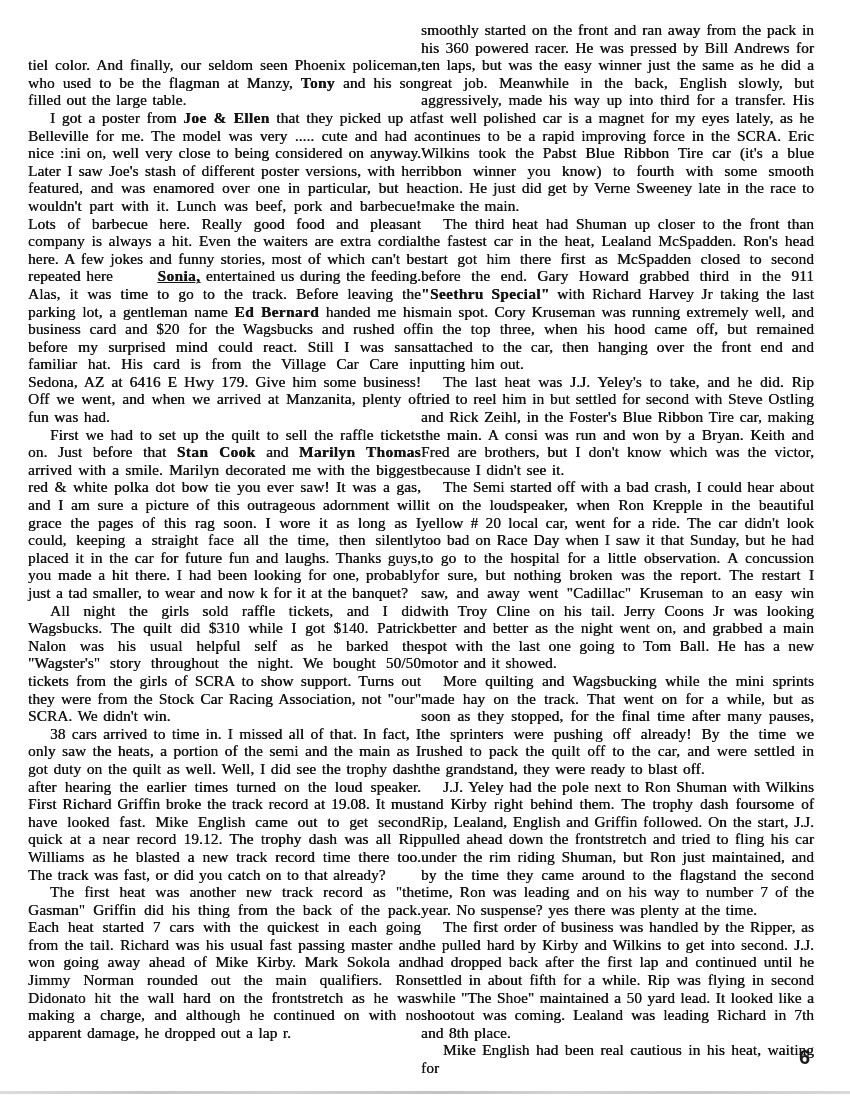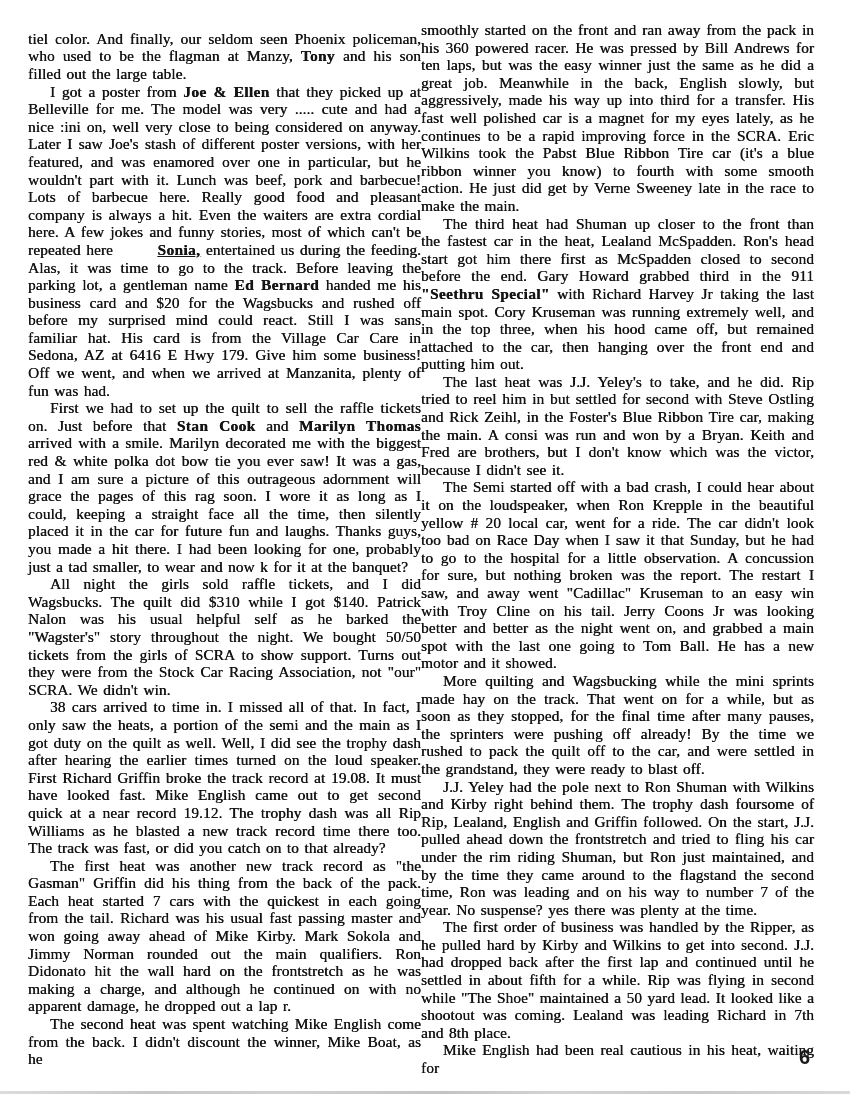--- a/index.html
+++ b/index.html
@@ -82,21 +82,20 @@
 
 <div class="page">
   <div class="columns">
     <div class="col">
         <p class="para no-indent">tiel color. And finally, our seldom seen Phoenix policeman, who used to be the flagman at Manzy, <span class="bold">Tony</span> and his son filled out the large table.</p>
         <p class="para">I got a poster from <span class="bold">Joe &amp; Ellen</span> that they picked up at Belleville for me. The model was very ..... cute and had a nice :ini on, well very close to being considered on anyway. Later I saw Joe's stash of different poster versions, with her featured, and was enamored over one in particular, but he wouldn't part with it. Lunch was beef, pork and barbecue! Lots of barbecue here. Really good food and pleasant company is always a hit. Even the waiters are extra cordial here. A few jokes and funny stories, most of which can't be repeated here <span class="bold underline">Sonia,</span> entertained us during the feeding. Alas, it was time to go to the track. Before leaving the parking lot, a gentleman name <span class="bold">Ed Bernard</span> handed me his business card and $20 for the Wagsbucks and rushed off before my surprised mind could react. Still I was sans familiar hat. His card is from the Village Car Care in Sedona, AZ at 6416 E Hwy 179. Give him some business! Off we went, and when we arrived at Manzanita, plenty of fun was had.</p>
         <p class="para">First we had to set up the quilt to sell the raffle tickets on. Just before that <span class="bold">Stan Cook</span> and <span class="bold">Marilyn Thomas</span> arrived with a smile. Marilyn decorated me with the biggest red &amp; white polka dot bow tie you ever saw! It was a gas, and I am sure a picture of this outrageous adornment will grace the pages of this rag soon. I wore it as long as I could, keeping a straight face all the time, then silently placed it in the car for future fun and laughs. Thanks guys, you made a hit there. I had been looking for one, probably just a tad smaller, to wear and now k for it at the banquet?</p>
         <p class="para">All night the girls sold raffle tickets, and I did Wagsbucks. The quilt did $310 while I got $140. Patrick Nalon was his usual helpful self as he barked the "Wagster's" story throughout the night. We bought 50/50 tickets from the girls of SCRA to show support. Turns out they were from the Stock Car Racing Association, not "our" SCRA. We didn't win.</p>
         <p class="para">38 cars arrived to time in. I missed all of that. In fact, I only saw the heats, a portion of the semi and the main as I got duty on the quilt as well. Well, I did see the trophy dash after hearing the earlier times turned on the loud speaker. First Richard Griffin broke the track record at 19.08. It must have looked fast. Mike English came out to get second quick at a near record 19.12. The trophy dash was all Rip Williams as he blasted a new track record time there too. The track was fast, or did you catch on to that already?</p>
         <p class="para">The first heat was another new track record as "the Gasman" Griffin did his thing from the back of the pack. Each heat started 7 cars with the quickest in each going from the tail. Richard was his usual fast passing master and won going away ahead of Mike Kirby. Mark Sokola and Jimmy Norman rounded out the main qualifiers. Ron Didonato hit the wall hard on the frontstretch as he was making a charge, and although he continued on with no apparent damage, he dropped out a lap r.</p>
-        <p class="para">The second heat was spent watching Mike English come from the back. I didn't discount the winner, Mike Boat, as he</p>
       </div>
     <div class="col">
         <p class="para no-indent">smoothly started on the front and ran away from the pack in his 360 powered racer. He was pressed by Bill Andrews for ten laps, but was the easy winner just the same as he did a great job. Meanwhile in the back, English slowly, but aggressively, made his way up into third for a transfer. His fast well polished car is a magnet for my eyes lately, as he continues to be a rapid improving force in the SCRA. Eric Wilkins took the Pabst Blue Ribbon Tire car (it's a blue ribbon winner you know) to fourth with some smooth action. He just did get by Verne Sweeney late in the race to make the main.</p>
         <p class="para">The third heat had Shuman up closer to the front than the fastest car in the heat, Lealand McSpadden. Ron's head start got him there first as McSpadden closed to second before the end. Gary Howard grabbed third in the 911 <span class="bold">"Seethru Special"</span> with Richard Harvey Jr taking the last main spot. Cory Kruseman was running extremely well, and in the top three, when his hood came off, but remained attached to the car, then hanging over the front end and putting him out.</p>
         <p class="para">The last heat was J.J. Yeley's to take, and he did. Rip tried to reel him in but settled for second with Steve Ostling and Rick Zeihl, in the Foster's Blue Ribbon Tire car, making the main. A consi was run and won by a Bryan. Keith and Fred are brothers, but I don't know which was the victor, because I didn't see it.</p>
         <p class="para">The Semi started off with a bad crash, I could hear about it on the loudspeaker, when Ron Krepple in the beautiful yellow # 20 local car, went for a ride. The car didn't look too bad on Race Day when I saw it that Sunday, but he had to go to the hospital for a little observation. A concussion for sure, but nothing broken was the report. The restart I saw, and away went "Cadillac" Kruseman to an easy win with Troy Cline on his tail. Jerry Coons Jr was looking better and better as the night went on, and grabbed a main spot with the last one going to Tom Ball. He has a new motor and it showed.</p>
         <p class="para">More quilting and Wagsbucking while the mini sprints made hay on the track. That went on for a while, but as soon as they stopped, for the final time after many pauses, the sprinters were pushing off already! By the time we rushed to pack the quilt off to the car, and were settled in the grandstand, they were ready to blast off.</p>
         <p class="para">J.J. Yeley had the pole next to Ron Shuman with Wilkins and Kirby right behind them. The trophy dash foursome of Rip, Lealand, English and Griffin followed. On the start, J.J. pulled ahead down the frontstretch and tried to fling his car under the rim riding Shuman, but Ron just maintained, and by the time they came around to the flagstand the second time, Ron was leading and on his way to number 7 of the year. No suspense? yes there was plenty at the time.</p>
         <p class="para">The first order of business was handled by the Ripper, as he pulled hard by Kirby and Wilkins to get into second. J.J. had dropped back after the first lap and continued until he settled in about fifth for a while. Rip was flying in second while "The Shoe" maintained a 50 yard lead. It looked like a shootout was coming. Lealand was leading Richard in 7th and 8th place.</p>
         <p class="para">Mike English had been real cautious in his heat, waiting for</p>

